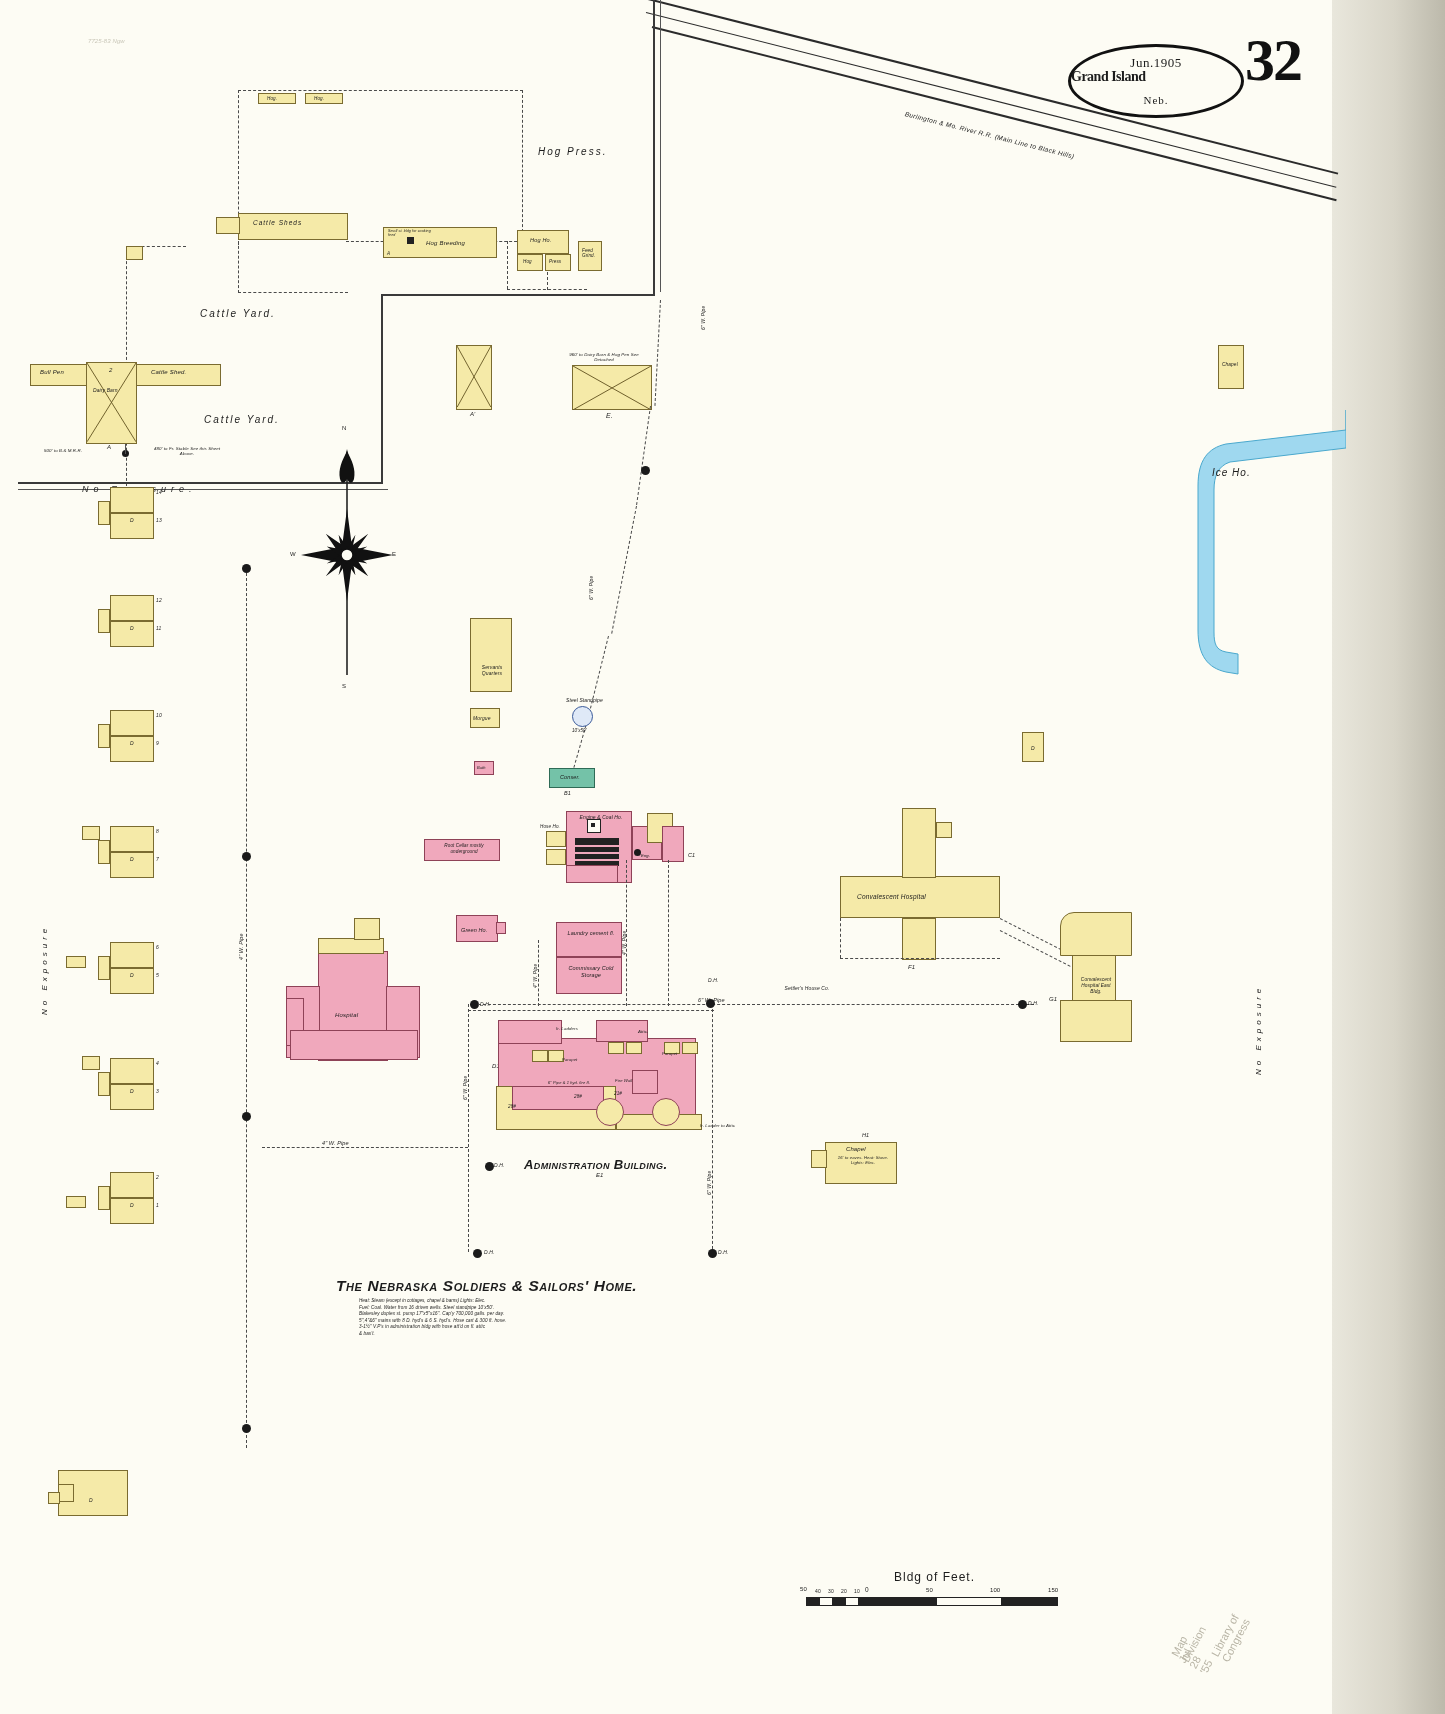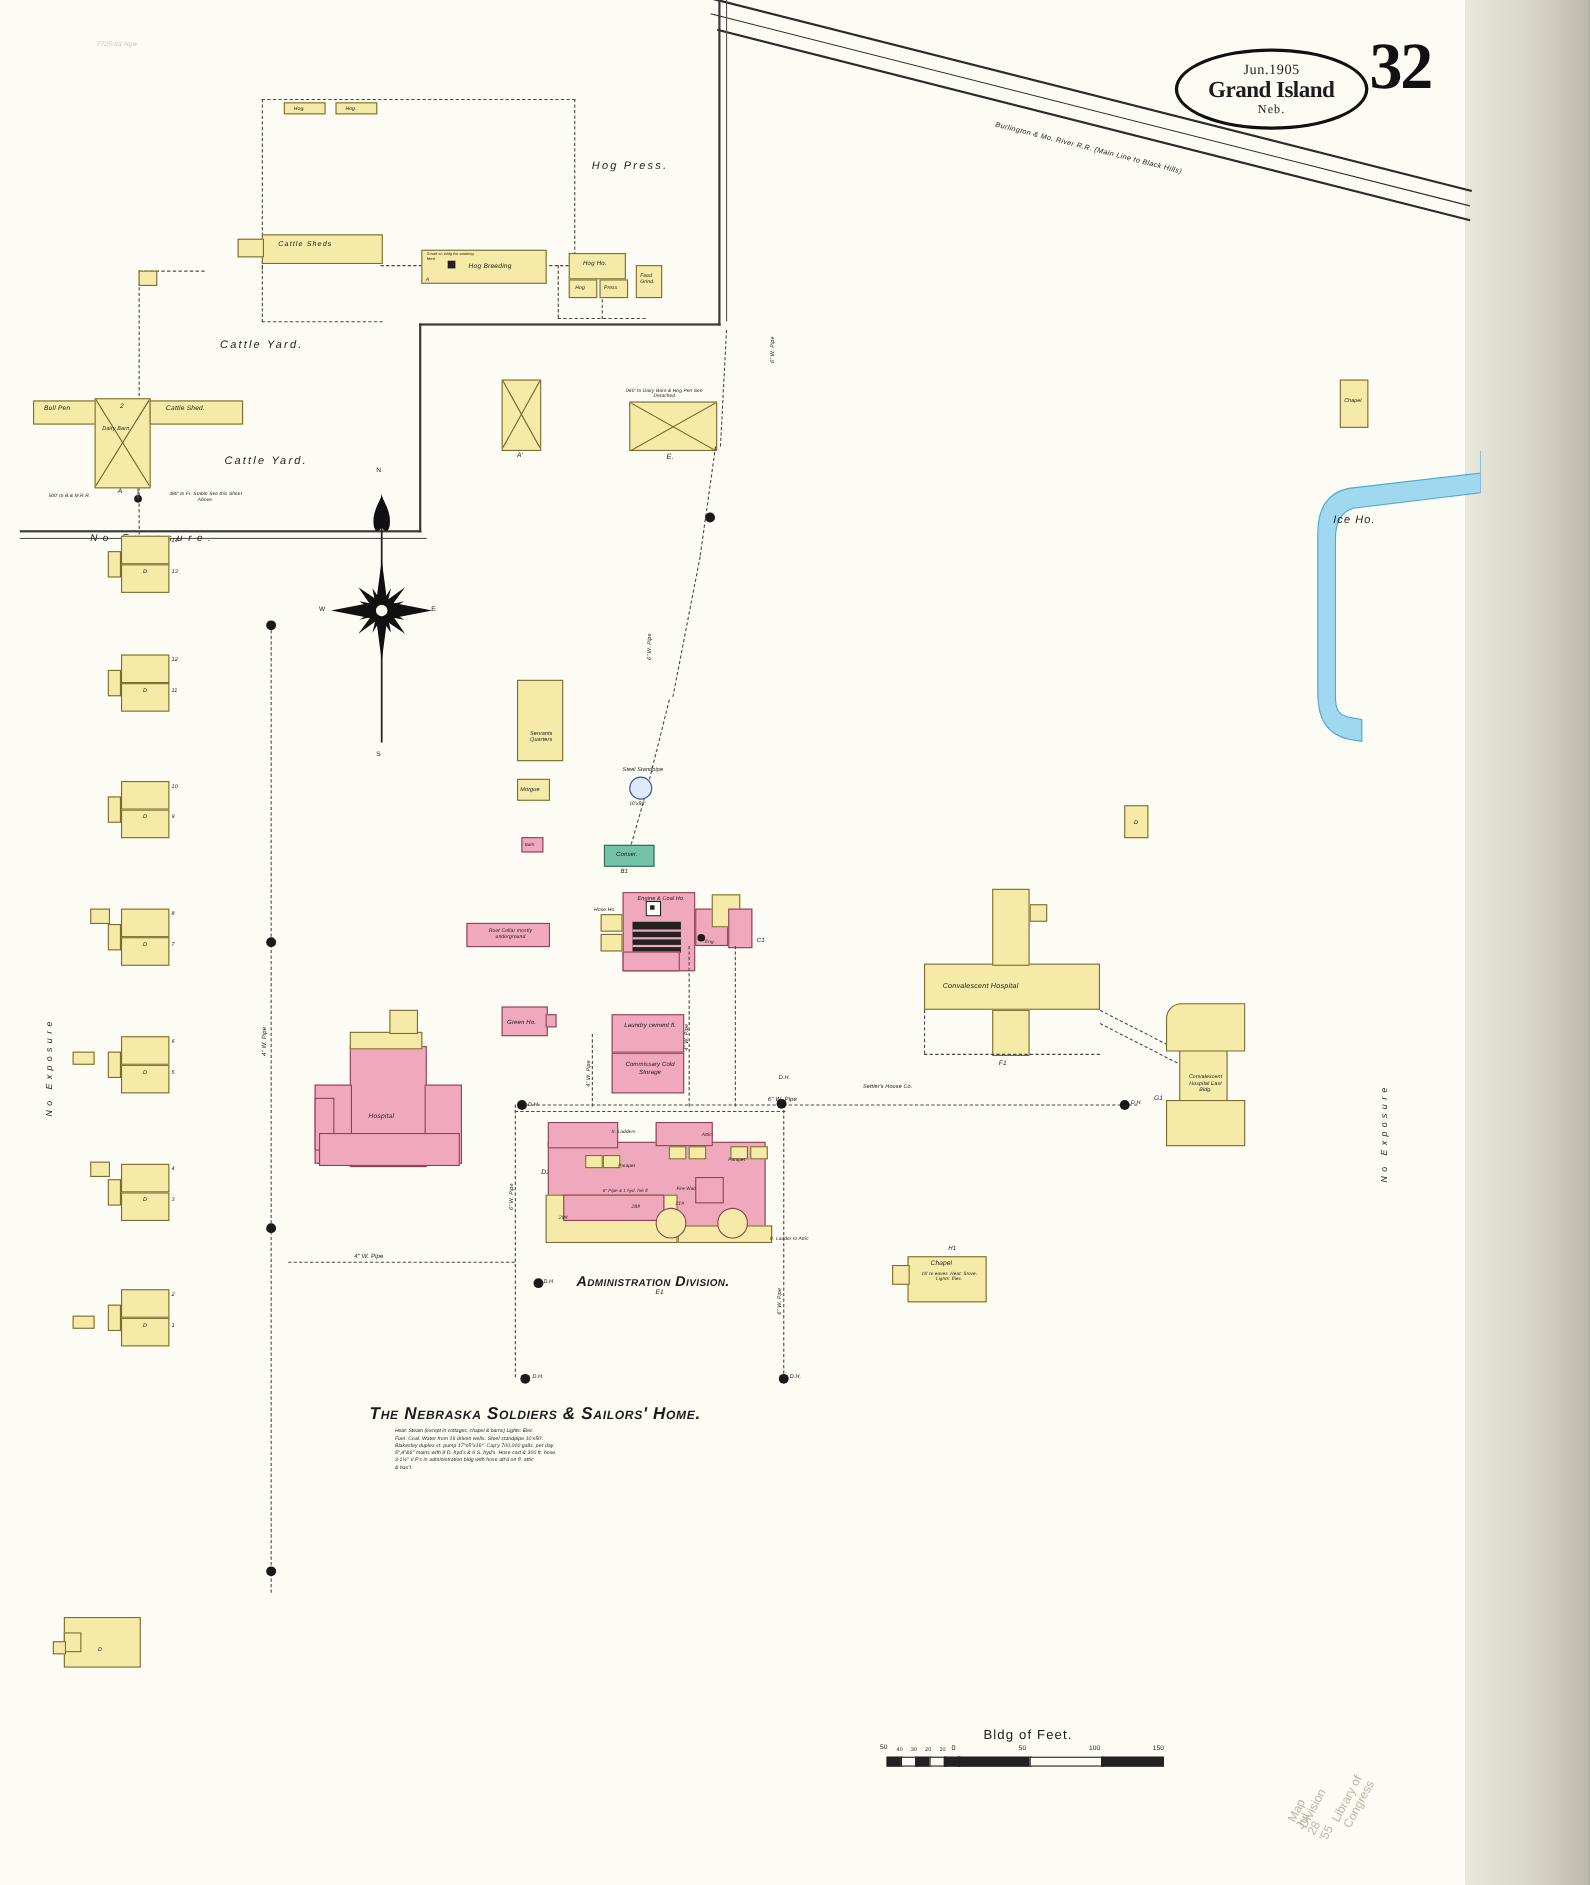--- a/index.html
+++ b/index.html
@@ -44,21 +44,21 @@
 </style>
 </head>
 <body>
 
 <div id="sheet">
   <div id="paper"></div>
   <div id="rightmargin"></div>
 
   <div id="titleoval">
     <div class="lbl" style="left:0;top:8px;width:170px;text-align:center;font-size:13px;font-style:normal;font-family:'Liberation Serif',serif;letter-spacing:.5px;">Jun.1905</div>
-    <div class="lbl" style="left:0;top:22px;width:142px;text-align:right;font-size:21px;font-style:normal;font-weight:bold;font-family:'Liberation Serif',serif;letter-spacing:-.5px;">Grand Island</div>
+    <div class="lbl" style="left:0;top:22px;width:159px;text-align:left;font-size:14px;font-style:normal;font-weight:bold;font-family:'Liberation Serif',serif;letter-spacing:-.5px;">Grand Island</div>
     <div class="lbl" style="left:0;top:47px;width:170px;text-align:center;font-size:11px;font-style:normal;font-family:'Liberation Serif',serif;letter-spacing:1px;">Neb.</div>
   </div>
   <div id="sheetnum">32</div>
 
   <div class="rr" style="left:640px;top:-4px;width:720px;transform:rotate(14.2deg);"></div>
   <div class="rrthin" style="left:646px;top:12px;width:712px;transform:rotate(14.2deg);"></div>
   <div class="rr" style="left:652px;top:26px;width:706px;transform:rotate(14.2deg);"></div>
   <div class="lbl tiny" style="left:905px;top:110px;transform:rotate(14.2deg);transform-origin:left center;font-size:6.5px;letter-spacing:.4px;">Burlington &amp; Mo. River R.R. (Main Line to Black Hills)</div>
 
   <div class="dash dash-h" style="left:238px;top:90px;width:285px;"></div>
@@ -363,21 +363,21 @@
   <div class="lbl xtiny" style="left:638px;top:1029px;font-size:4.4px;">Attic.</div>
   <div class="lbl xtiny" style="left:562px;top:1057px;font-size:4.2px;">Parapet</div>
   <div class="lbl xtiny" style="left:662px;top:1051px;font-size:4.2px;">Parapet</div>
   <div class="lbl xtiny" style="left:700px;top:1123px;font-size:4.4px;">Ir. Ladder to Attic</div>
   <div class="lbl xtiny" style="left:615px;top:1078px;font-size:4.2px;">Fire Wall</div>
   <div class="lbl xtiny" style="left:548px;top:1080px;font-size:4px;">6" Pipe &amp; 1 hyd. fire fl.</div>
   <div class="lbl xtiny" style="left:508px;top:1104px;font-size:4.6px;">28#</div>
   <div class="lbl xtiny" style="left:574px;top:1094px;font-size:4.6px;">28#</div>
   <div class="lbl xtiny" style="left:614px;top:1091px;font-size:4.6px;">21#</div>
 
-  <div class="lbl lg" style="left:524px;top:1157px;font-size:13px;letter-spacing:.4px;font-variant:small-caps;font-weight:bold;">Administration Division.</div>
+  <div class="lbl lg" style="left:524px;top:1157px;font-size:13px;letter-spacing:.4px;font-variant:small-caps;font-weight:bold;">Administration Building.</div>
   <div class="lbl xtiny" style="left:596px;top:1172px;font-size:6px;">E1</div>
 
   <div class="dash dash-h" style="left:478px;top:1004px;width:556px;"></div>
   <div class="dash dash-h" style="left:262px;top:1147px;width:206px;"></div>
   <div class="dash dash-v" style="left:468px;top:1004px;height:248px;"></div>
   <div class="dash dash-v" style="left:538px;top:940px;height:66px;"></div>
   <div class="dash dash-v" style="left:626px;top:860px;height:146px;"></div>
   <div class="dash dash-v" style="left:668px;top:860px;height:146px;"></div>
   <div class="dash dash-v" style="left:712px;top:1004px;height:250px;"></div>
   <div class="dash dash-h" style="left:468px;top:1010px;width:246px;"></div>

